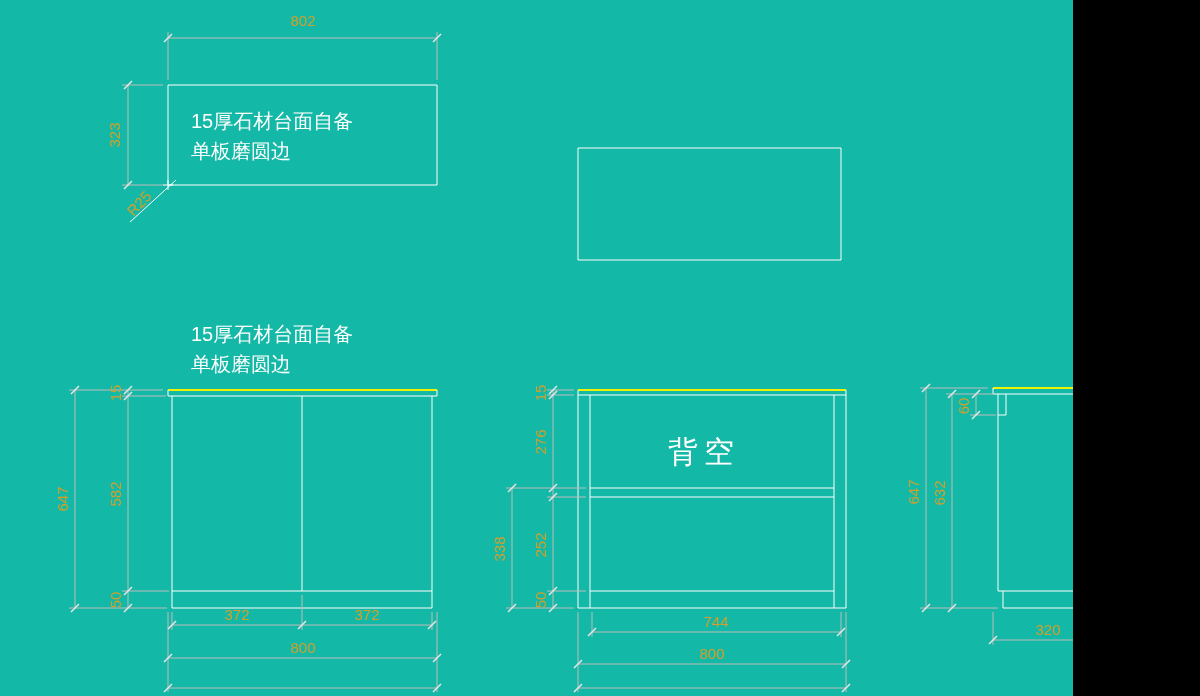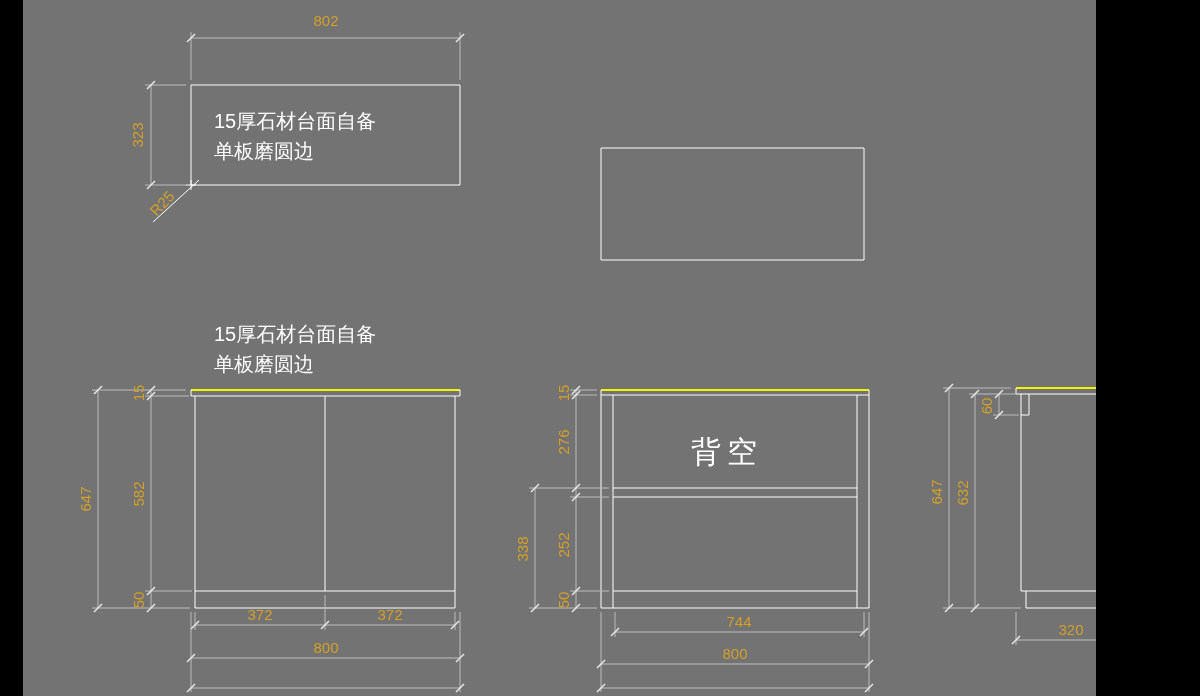--- a/index.html
+++ b/index.html
@@ -1,16 +1,16 @@
 <!DOCTYPE html>
 <html><head>
 <meta charset="utf-8">
 <style>
   html,body{margin:0;padding:0;background:#000;}
-  .canvas{position:relative;width:1073px;height:696px;background:#737373;overflow:hidden;margin-left:23px;}
+  .canvas{position:relative;width:1073px;height:696px;background:#14b8a6;overflow:hidden;}
   svg{display:block;}
   text{font-family:"Liberation Sans","DejaVu Sans",sans-serif;}
   .geo{stroke:#ffffff;stroke-width:1;fill:none;}
   .ctop{stroke:#f2f200;stroke-width:1.8;fill:none;}
   .dim{stroke:#bdbdbd;stroke-width:1;fill:none;}
   .tick{stroke:#e6e6e6;stroke-width:1.5;fill:none;}
   .dimtext{fill:#d2a02a;font-size:15px;}
   .notetext{fill:#ffffff;font-size:20px;}
   .bigtext{fill:#ffffff;font-size:30px;letter-spacing:6px;}
 </style>

